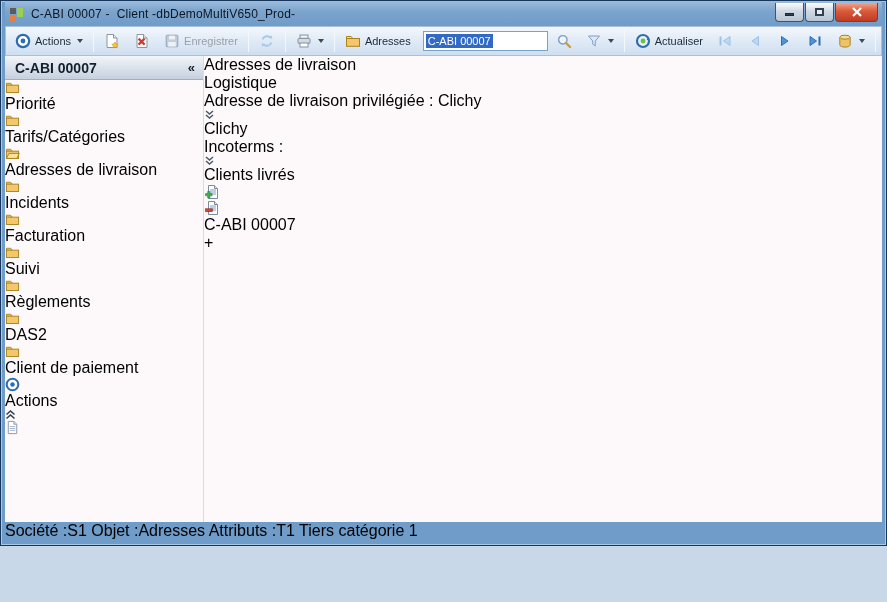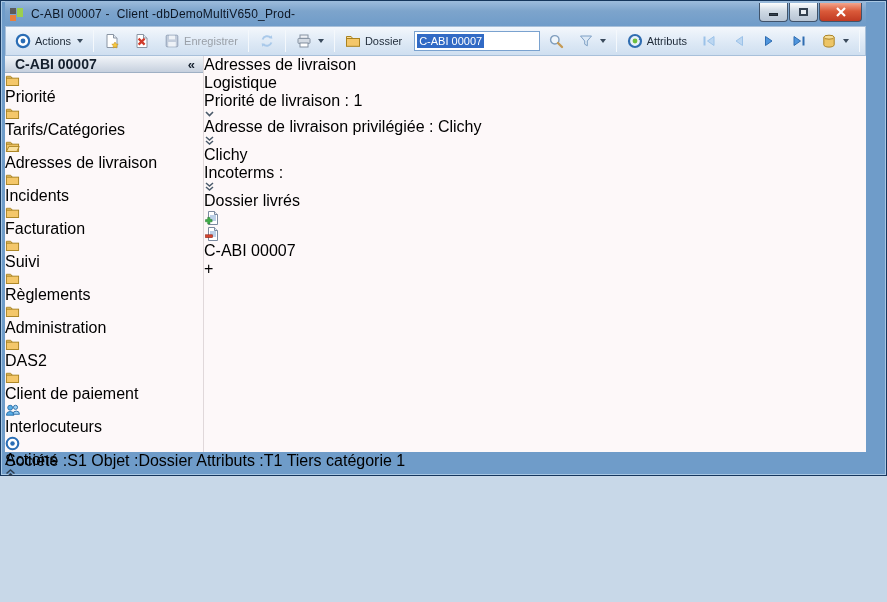--- a/index.html
+++ b/index.html
@@ -1,18 +1,18 @@
 <!DOCTYPE html>
 <html><head>
 <meta charset="utf-8">
 <style>
   * { margin:0; padding:0; box-sizing:border-box; }
   html,body { background:#c8d8e8; font-family:"Liberation Sans", sans-serif; }
-  .window{ width:887px; height:476px; border:1px solid #16365c; background:#6f9cc9;
-    padding:0 20px 5px 4px; position:relative; display:flex; flex-direction:column;
+  .window{ width:887px; height:546px; border:1px solid #16365c; background:#6f9cc9;
+    padding:0 4px 5px 4px; position:relative; display:flex; flex-direction:column;
     box-shadow:inset 0 0 0 1px #a9c8e4; }
   
   .titlebar{ height:25px; display:flex; align-items:center; gap:6px; padding:1px 2px 0 4px;
     background:linear-gradient(180deg,#9dbcdc 0%,#7da4cc 40%,#6f9cc9 100%); }
   .app-icon{ width:16px; height:16px; display:inline-flex; }
   .title-text{ font-size:12px; color:#0c1624; flex:1; white-space:pre; letter-spacing:.2px; }
   .win-controls{ display:flex; gap:1px; margin-right:2px; margin-top:-3px; }
   .wbtn{ width:29px; height:19px; border:1px solid #40536b; border-top:none;
     border-radius:0 0 4px 4px; background:linear-gradient(180deg,#fdfdfd,#cfd9e4 45%,#b7c4d4);
     display:flex; align-items:center; justify-content:center; cursor:pointer; }
@@ -203,21 +203,21 @@
           <rect x="4" y="10" width="8" height="4" fill="#fff" stroke="#8592a2"></rect>
         </svg>
       <span class="dd"></span>
     </button>
     <span class="sepv"></span>
     <button class="tbtn">
       <svg class="i16" viewBox="0 0 16 16">
           <path d="M1.5 5.5 v-2 h4.6 l1.6 2 z" fill="#fbde9a" stroke="#a9821f"></path>
           <rect x="1.5" y="5.5" width="13" height="7.8" fill="#f4c76a" stroke="#a9821f"></rect>
         </svg>
-      <span>Dossier</span>
+      <span>Adresses</span>
     </button>
     <span class="searchbox">
       <span class="selval">C-ABI 00007</span>
     </span>
     <button class="tbtn">
       <svg class="i16" viewBox="0 0 16 16">
           <circle cx="6.8" cy="6.8" r="4.2" fill="#eef5fb" stroke="#7f9dbd" stroke-width="1.4"></circle>
           <path d="M10 10 L14 14" stroke="#c59a55" stroke-width="2.4" stroke-linecap="round"></path>
         </svg>
     </button>
@@ -227,21 +227,21 @@
         </svg>
       <span class="dd"></span>
     </button>
     <span class="sepv"></span>
     <button class="tbtn">
       <svg class="i16" viewBox="0 0 16 16">
           <circle cx="8" cy="8" r="6" fill="#e8f1fa" stroke="#2f6db1" stroke-width="2.2"></circle>
           <circle cx="8" cy="8" r="2.4" fill="#6fbf3e"></circle>
           <path d="M13.2 4.4 l1.6 2.6 h-3.2 z" fill="#2f6db1"></path>
         </svg>
-      <span>Attributs</span>
+      <span>Actualiser</span>
     </button>
     <button class="tbtn dis">
       <svg class="i16" viewBox="0 0 16 16">
           <path d="M3.5 3.5 v9" stroke="#9cc2e8" stroke-width="2"></path>
           <path d="M13 3.5 L6.5 8 L13 12.5 z" fill="#bcd7f2" stroke="#9cc2e8"></path>
         </svg>
     </button>
     <button class="tbtn dis">
       <svg class="i16" viewBox="0 0 16 16">
           <path d="M11.5 3.5 L5 8 L11.5 12.5 z" fill="#bcd7f2" stroke="#9cc2e8"></path>
@@ -334,47 +334,29 @@
               <rect x="1.5" y="5.5" width="13" height="7.8" fill="#f4c76a" stroke="#a9821f"></rect>
             </svg>
           <span class="lbl">Règlements</span>
         </div>
         <div class="ti">
           <span class="guide"></span>
           <svg class="i15" viewBox="0 0 16 16">
               <path d="M1.5 5.5 v-2 h4.6 l1.6 2 z" fill="#fbde9a" stroke="#a9821f"></path>
               <rect x="1.5" y="5.5" width="13" height="7.8" fill="#f4c76a" stroke="#a9821f"></rect>
             </svg>
-          <span class="lbl">Administration</span>
-        </div>
-        <div class="ti">
-          <span class="guide"></span>
-          <svg class="i15" viewBox="0 0 16 16">
-              <path d="M1.5 5.5 v-2 h4.6 l1.6 2 z" fill="#fbde9a" stroke="#a9821f"></path>
-              <rect x="1.5" y="5.5" width="13" height="7.8" fill="#f4c76a" stroke="#a9821f"></rect>
-            </svg>
           <span class="lbl">DAS2</span>
         </div>
         <div class="ti">
           <span class="guide"></span>
           <svg class="i15" viewBox="0 0 16 16">
               <path d="M1.5 5.5 v-2 h4.6 l1.6 2 z" fill="#fbde9a" stroke="#a9821f"></path>
               <rect x="1.5" y="5.5" width="13" height="7.8" fill="#f4c76a" stroke="#a9821f"></rect>
             </svg>
           <span class="lbl">Client de paiement</span>
-        </div>
-        <div class="ti">
-          <span class="guide"></span>
-          <svg class="i15" viewBox="0 0 16 16">
-              <circle cx="5.5" cy="5" r="2.6" fill="#58aee8" stroke="#2b6ea8"></circle>
-              <path d="M1.5 13 a4 4 0 0 1 8 0 z" fill="#58aee8" stroke="#2b6ea8"></path>
-              <circle cx="11.2" cy="4.6" r="2.2" fill="#9fd0f2" stroke="#2b6ea8"></circle>
-              <path d="M8.6 12 a3.4 3.4 0 0 1 6.8 0 z" fill="#9fd0f2" stroke="#2b6ea8"></path>
-            </svg>
-          <span class="lbl">Interlocuteurs</span>
         </div>
 
         <div class="vscroll">
           <span class="sbtn"><span class="tri-up"></span></span>
           <span class="vthumb"></span>
           <span class="sbtn"><span class="tri-dn"></span></span>
         </div>
       </div>
 
       <div class="dots-h"></div>
@@ -415,31 +397,20 @@
     <div class="main">
       <div class="main-header">Adresses de livraison</div>
 
       <div class="content">
 
         <div class="group-row">
           <span>Logistique</span>
           <span class="gline"></span>
         </div>
 
-        <div class="frow">
-          <span class="flabel">Priorité de livraison :</span>
-          <span class="combo">
-            <span class="cval">1</span>
-            <span class="cbtn">
-              <svg width="11" height="8" viewBox="0 0 11 8">
-                  <path d="M2 2 L5.5 5.5 L9 2" fill="none" stroke="#4a5a6a" stroke-width="1.6"></path>
-                </svg>
-            </span>
-          </span>
-        </div>
 
         <div class="frow">
           <span class="flabel">Adresse de livraison privilégiée :</span>
           <span class="combo">
             <span class="cval">Clichy</span>
             <span class="cbtn">
               <svg width="11" height="10" viewBox="0 0 11 10">
                   <path d="M2 1 L5.5 4 L9 1 M2 5 L5.5 8 L9 5" fill="none" stroke="#4a5a6a" stroke-width="1.5"></path>
                 </svg>
             </span>
@@ -454,21 +425,21 @@
             <span class="cbtn">
               <svg width="11" height="10" viewBox="0 0 11 10">
                   <path d="M2 1 L5.5 4 L9 1 M2 5 L5.5 8 L9 5" fill="none" stroke="#4a5a6a" stroke-width="1.5"></path>
                 </svg>
             </span>
           </span>
           <span class="rofield"></span>
         </div>
 
         <div class="group-row">
-          <span>Dossier livrés</span>
+          <span>Clients livrés</span>
           <span class="gline"></span>
         </div>
 
         <div class="grid">
           <div class="g-toolbar">
             <span class="gtb">
               <svg class="i16" viewBox="0 0 16 16">
                   <path d="M4.5 1.5 h6 l3 3 v10 h-9 z" fill="#fff" stroke="#7c8aa0"></path>
                   <path d="M10.5 1.5 v3 h3" fill="#dfe6ee" stroke="#7c8aa0"></path>
                   <path d="M6 6 h6 M6 8 h6 M6 10 h6" stroke="#7ba0d0" stroke-width="1"></path>
@@ -499,18 +470,18 @@
             <span class="hbtn"><span class="tri-rt"></span></span>
           </div>
         </div>
 
       </div>
     </div>
   </div>
 
   <div class="statusbar">
     <span class="scell c0">Société :S1</span>
-    <span class="scell c1">Objet :Dossier</span>
+    <span class="scell c1">Objet :Adresses</span>
     <span class="scell c2">Attributs :T1 Tiers catégorie 1</span>
     <span class="scell fill"></span>
   </div>
 
 </div>
 
 </body></html>

